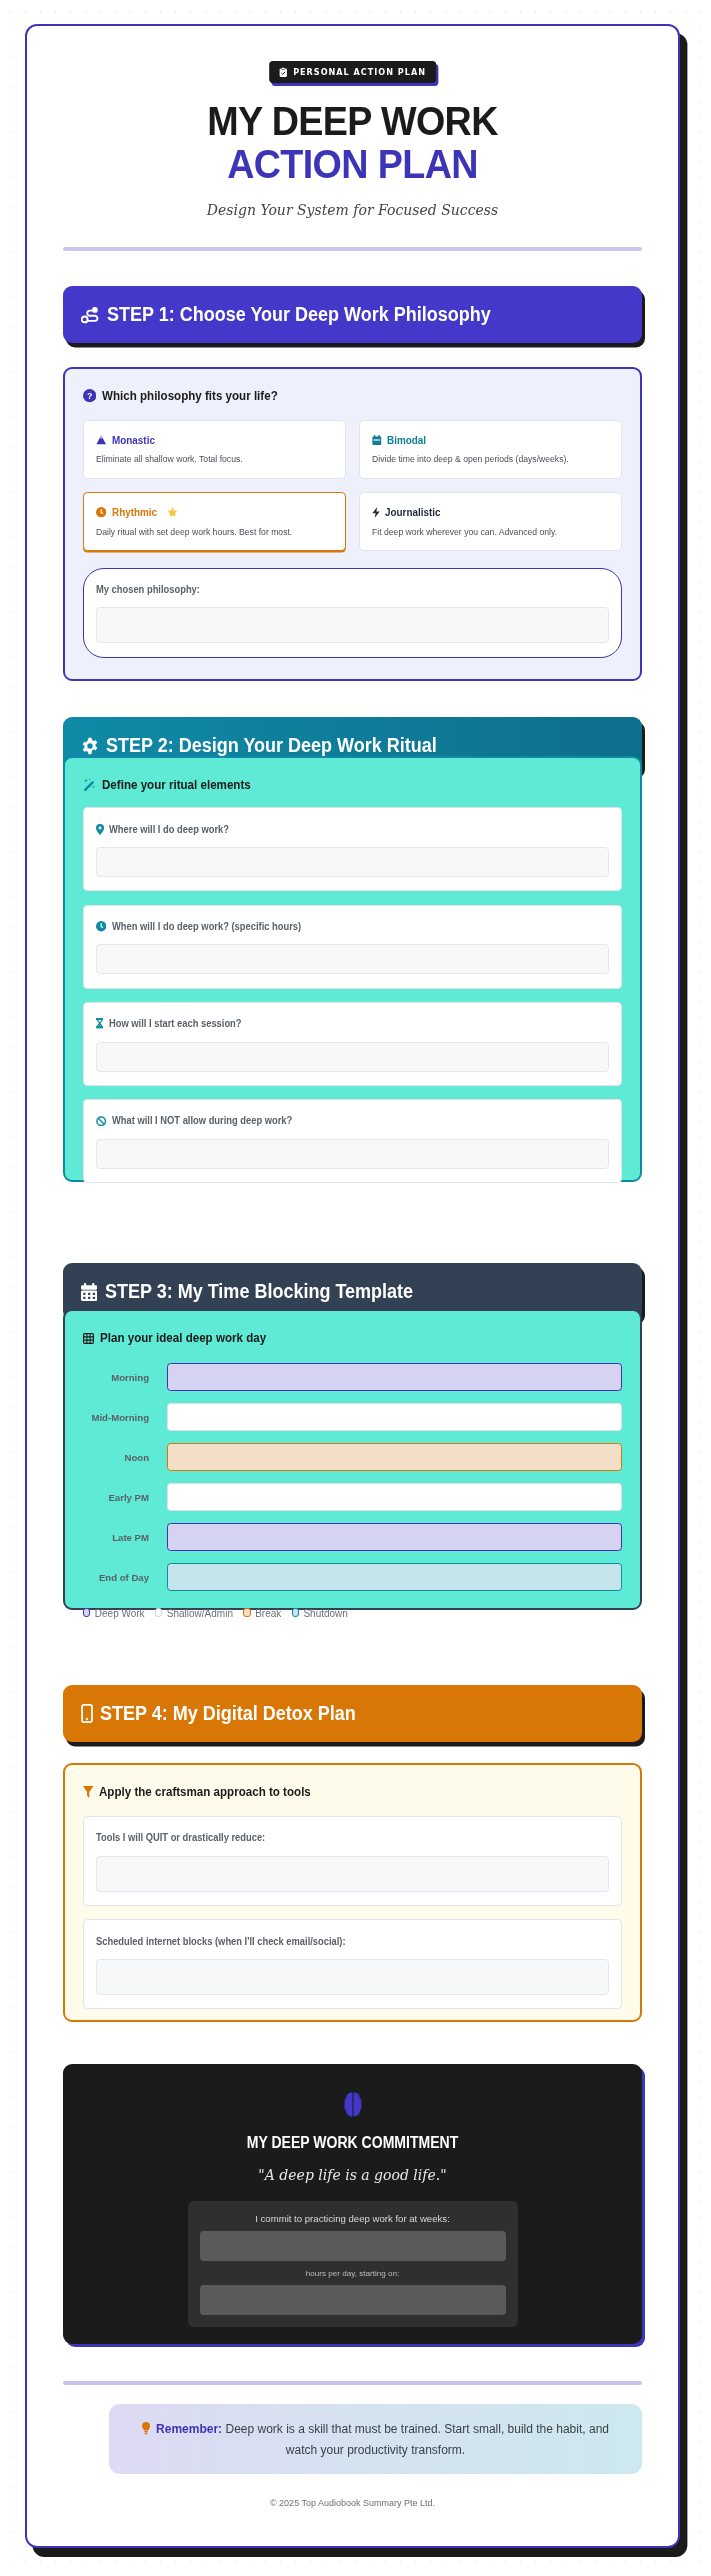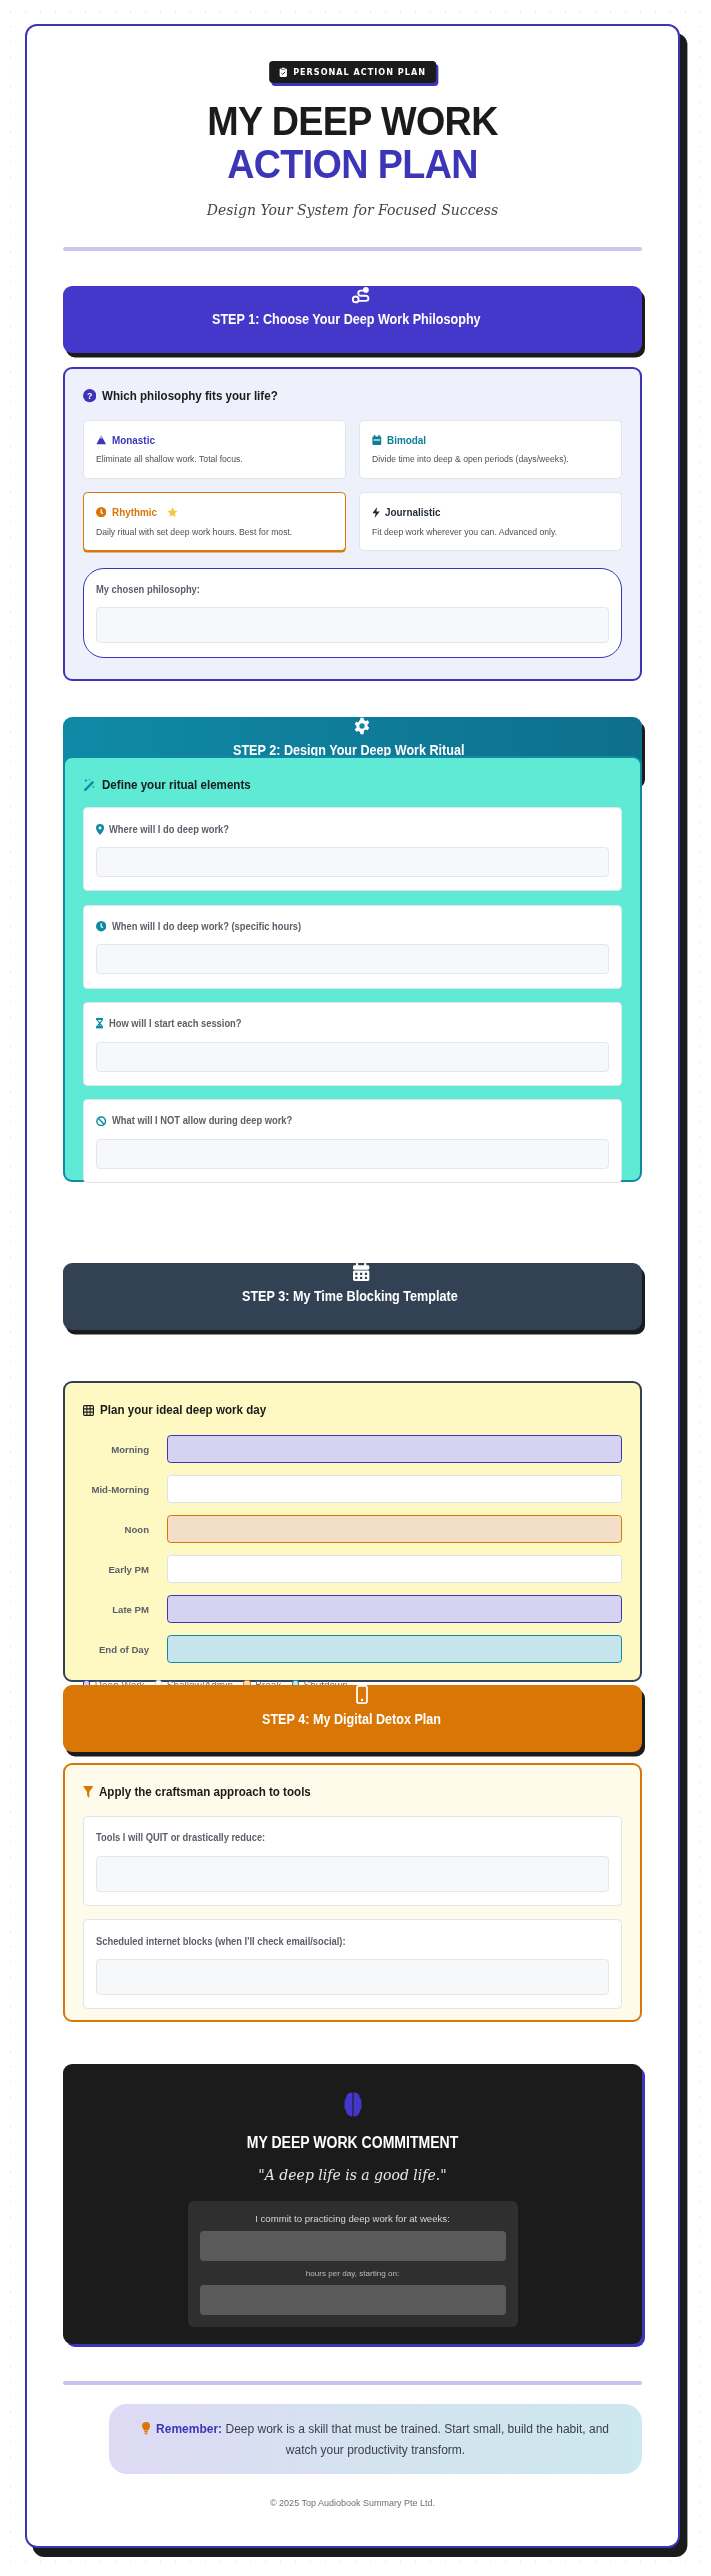--- a/index.html
+++ b/index.html
@@ -51,27 +51,27 @@
     font-family: "DejaVu Serif", serif; font-style: italic;
     font-size: 14px; color: #444;
   }
   .divider {
     position: absolute; left: 0; right: 0; height: 3.7px;
     background: #cbc6ec; border-radius: 2.2px;
   }
 
   
   .step-head {
-    position: absolute; left: 0; right: 0; height: 67px;
+    position: absolute; left: 0; right: 0; height: 57px;
     border-radius: 9px;
     box-shadow: 3px 4.4px 0 #1b1b1b;
     color: #fff;
     display: flex; align-items: center; gap: 7.4px;
     padding-left: 18px;
-    font-weight: bold; font-size: 14px; flex-direction: column;
+    font-weight: bold; font-size: 20px;
   }
   .step-head .htxt { transform: scaleX(0.9); transform-origin: left center; white-space: nowrap; }
   .step-head svg { flex: 0 0 auto; }
 
   .panel {
     position: absolute; left: 0; right: 0;
     border: 2.2px solid; border-radius: 9px;
     padding: 18px 18px 18px 18px;
   }
   .panel-title {
@@ -133,21 +133,21 @@
   .commit-label { font-size: 9.6px; color: #d8d8d8; }
   .commit-label.small { font-size: 8.1px; color: #bdbdbd; margin-top: 7.4px; }
   .commit-input {
     display: block; width: 100%; height: 30px; margin-top: 7.4px;
     background: #5a5a5a; border: none; border-radius: 3.7px; color: #fff;
     font-family: "Liberation Sans", sans-serif; font-size: 10.4px; padding: 0 7.4px;
   }
 
   .remember {
     position: absolute; left: 0; right: 0;
-    border-radius: 18px;
+    border-radius: 11px;
     background: linear-gradient(90deg, #dedaf4 0%, #d4e3f0 50%, #cde8ee 100%);
     padding: 15px 30px; text-align: center;
     font-size: 12px; line-height: 21px; color: #3b3f48; margin-left: 46px;
   }
   .remember b { color: #3d35b8; }
   .copyright {
     position: absolute; left: 0; right: 0; text-align: center;
     font-size: 9px; color: #6b6f78;
   }
 </style>
@@ -314,21 +314,21 @@
             <rect x="3" y="13" width="3" height="3"></rect>
             <rect x="9.5" y="13" width="3" height="3"></rect>
             <rect x="16" y="13" width="3" height="3"></rect>
             <rect x="3" y="18.5" width="3" height="3"></rect>
             <rect x="9.5" y="18.5" width="3" height="3"></rect>
             <rect x="16" y="18.5" width="3" height="3"></rect>
           </g>
       </svg>
       <span class="htxt">STEP 3: My Time Blocking Template</span>
     </div>
-    <div class="panel" style="top:1355px; height:301px; border-color:#334155; background:#fef9c3;">
+    <div class="panel" style="top:1283px; height:301px; border-color:#334155; background:#5eead4;">
       <div class="panel-title">
         <svg width="11" height="11" viewBox="0 0 15 15">
             <rect x="0.8" y="0.8" width="13.4" height="13.4" rx="1.5" fill="none" stroke="#1b1b1b" stroke-width="1.6"></rect>
             <path d="M5.3 1 V14 M9.7 1 V14 M1 5.3 H14 M1 9.7 H14" stroke="#1b1b1b" stroke-width="1.4"></path>
           </svg>
         <span class="ptxt">Plan your ideal deep work day</span>
       </div>
       <div>
         <div class="tb-row">
           <div class="tb-label">Morning</div>

